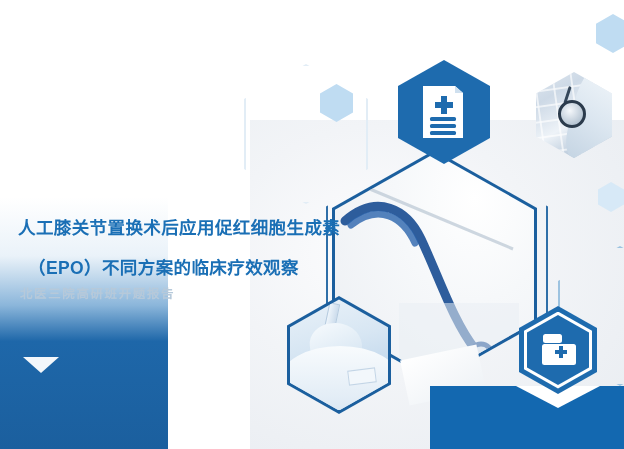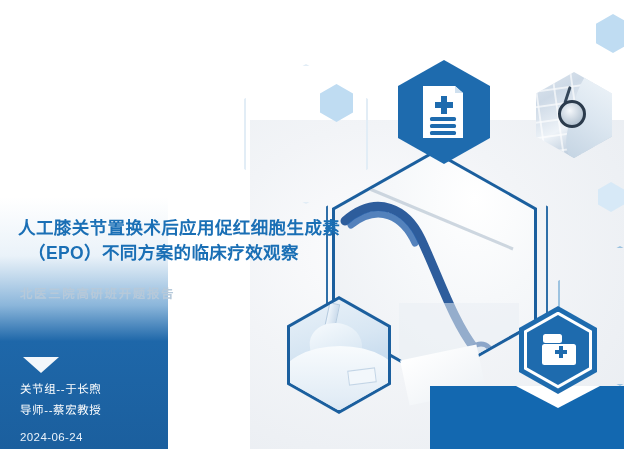--- a/index.html
+++ b/index.html
@@ -320,21 +320,21 @@
     width: 330px;
   }
   .title-line {
     font-size: 17.5px;
     font-weight: bold;
     color: #1a6fb5;
     letter-spacing: .4px;
     line-height: 1.42;
     white-space: nowrap;
   }
-  .title-line-2 { padding-left: 10px; }
+  .title-line-2 { padding-left: 10px; margin-top: 15px; }
 
   .subtitle {
     position: absolute;
     left: 20px;
     top: 283px;
     font-size: 12.5px;
     color: #b6c9da;
     letter-spacing: 1.6px;
     font-weight: bold;
   }
@@ -435,19 +435,14 @@
 
   <div class="title-block">
     <div class="title-line">人工膝关节置换术后应用促红细胞生成素</div>
     <div class="title-line title-line-2">（EPO）不同方案的临床疗效观察</div>
   </div>
 
   <div class="subtitle">北医三院高研班开题报告</div>
 
   <div class="chevron"></div>
 
-  <div class="author-block">
-    <div class="author-line">关节组--于长煦</div>
-    <div class="author-line">导师--蔡宏教授</div>
-    <div class="date-line">2024-06-24</div>
-  </div>
 
 </div>
 
 </body></html>

